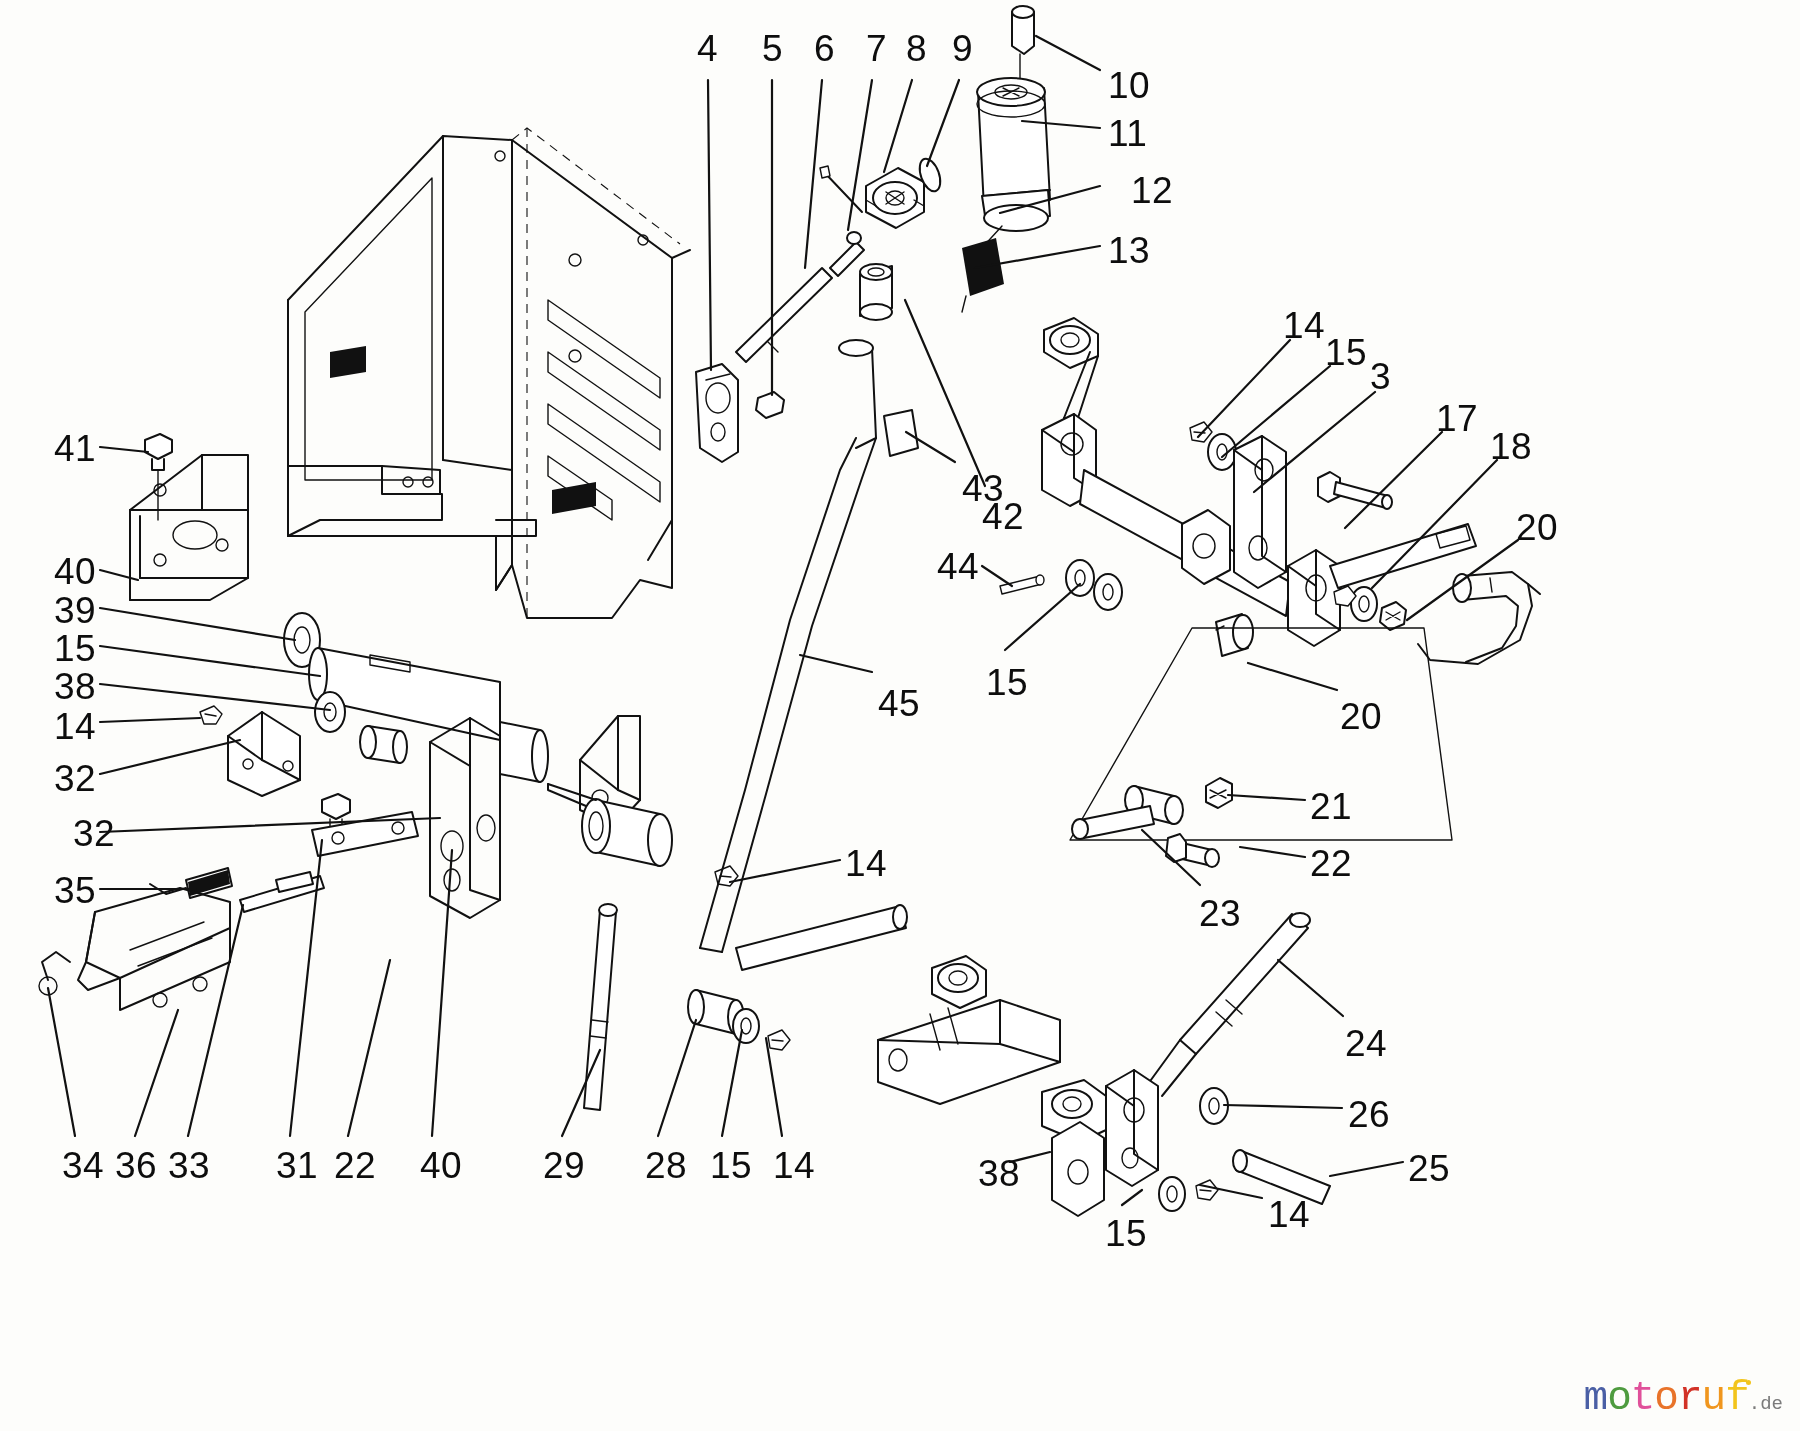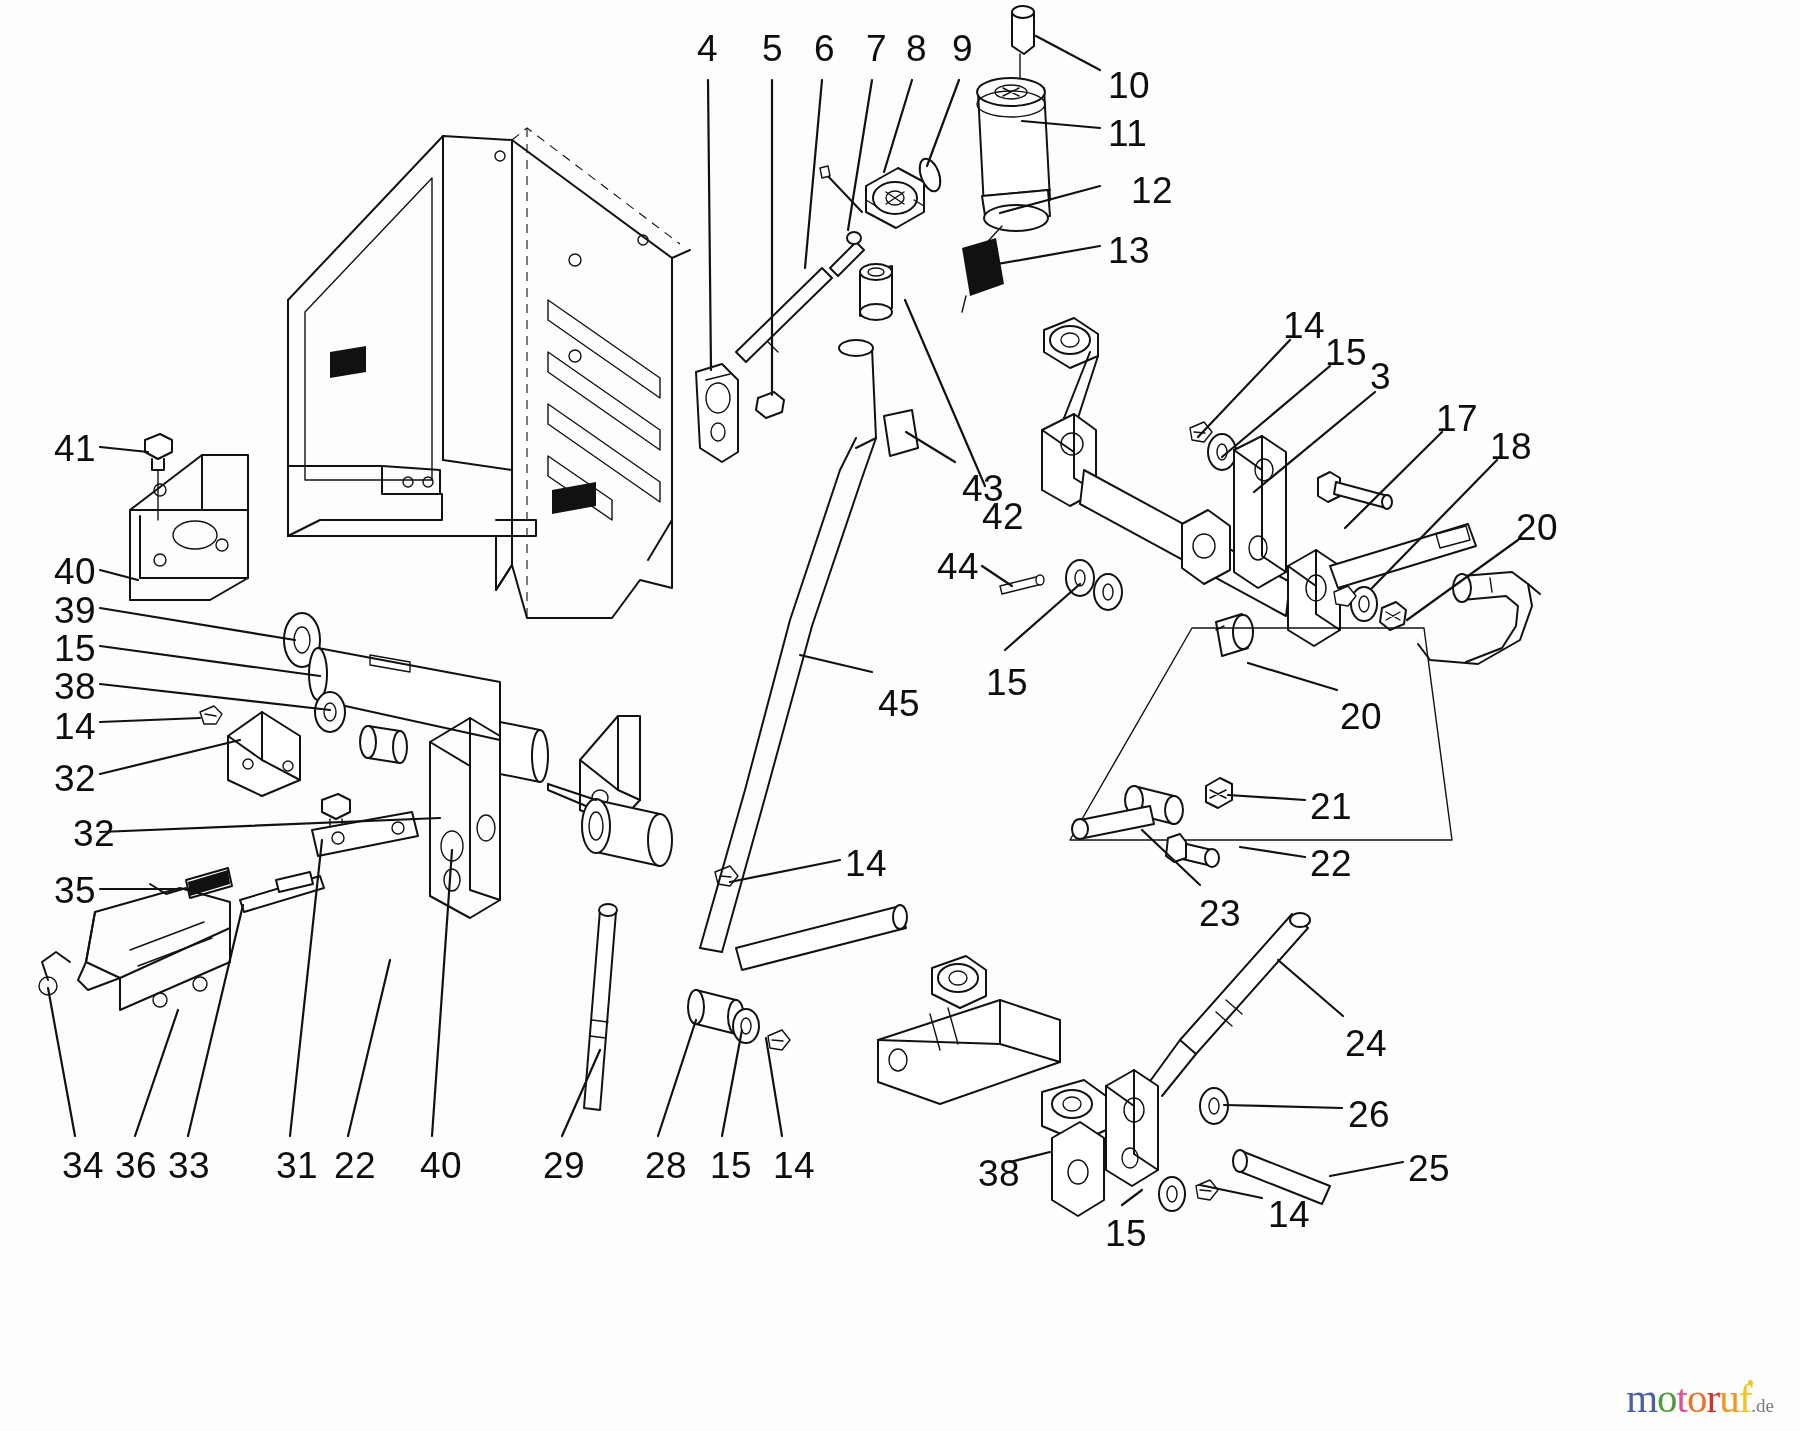--- a/index.html
+++ b/index.html
@@ -28,23 +28,23 @@
     font-weight:400;
     color:#0d0d0d;
     letter-spacing:0.5px;
     line-height:1;
     white-space:nowrap;
     user-select:none;
   }
   
   #watermark{
     position:absolute;
-    right:26px;
+    right:17px;
     bottom:12px;
-    font-family:Liberation Serif, serif;
+    font-family:Liberation Mono, monospace;
     font-size:41px;
     letter-spacing:-1px;
     line-height:1;
     white-space:nowrap;
     user-select:none;
   }
   #watermark span{display:inline-block;}
   #watermark .wm-dot{
     position:relative;
     display:inline-block;

